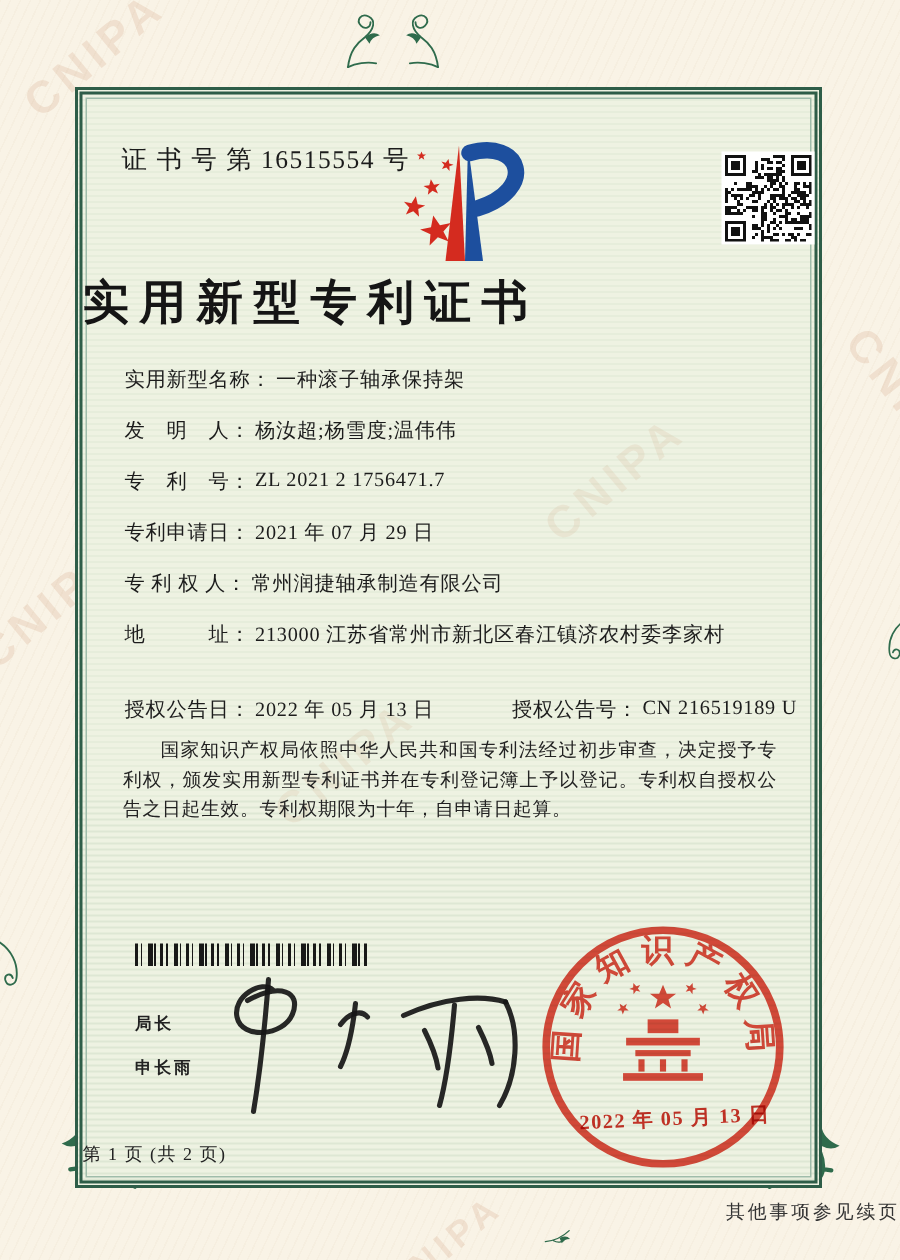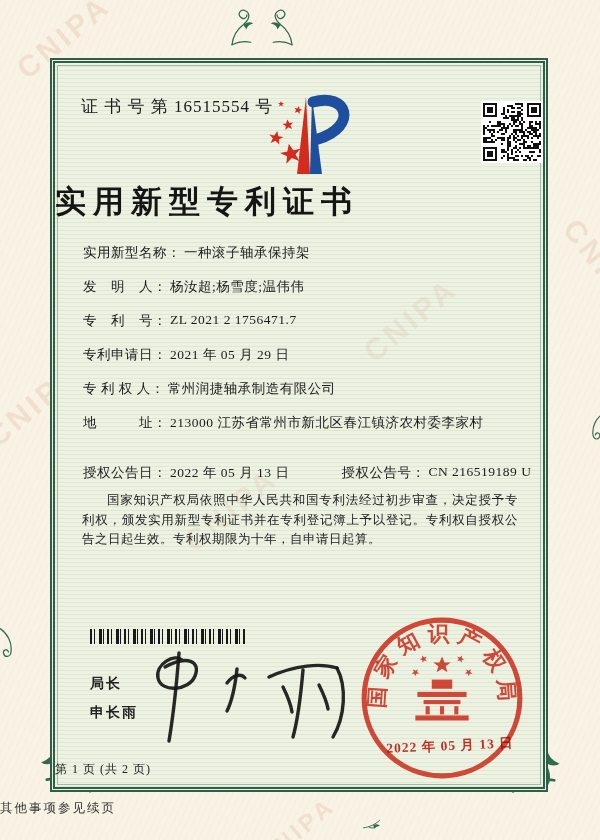--- a/index.html
+++ b/index.html
@@ -65,40 +65,40 @@
     position:absolute; left:35px; top:566px; width:156px; height:15px;
     background:repeating-linear-gradient(90deg,
       #181818 0 2px, transparent 2px 4px,
       #181818 4px 5px, transparent 5px 9px,
       #181818 9px 12px, transparent 12px 13px,
       #181818 13px 14px, transparent 14px 17px);
   }
 
   .director-block {
     position:absolute; left:35px; top:606px; font-family:"Liberation Sans",sans-serif;
-    font-size:14px; font-weight:600; color:#222; line-height:29px; letter-spacing:2px;
+    font-size:11px; font-weight:600; color:#222; line-height:29px; letter-spacing:2px;
   }
 
   .signature { position:absolute; left:72px; top:582px; width:255px; height:115px; }
   .signature svg path { stroke:#161616; stroke-width:3.4; fill:none; stroke-linecap:round; stroke-linejoin:round; opacity:.92; }
 
   .seal { position:absolute; left:303px; top:551px; width:168px; height:168px; mix-blend-mode:multiply; }
   .seal-date {
     position:absolute; left:300px; top:674px; width:190px; text-align:center;
     color:#d0342a; font-size:13.5px; font-weight:bold; letter-spacing:1px;
     transform:rotate(-2.5deg); mix-blend-mode:multiply; white-space:nowrap;
   }
 
   .page-info {
     position:absolute; left:0; right:0; top:698px; text-align:left;
     font-size:12px; color:#222; letter-spacing:1px;
   }
 
   .footer-note {
-    position:absolute; left:0; right:0; top:800px; text-align:left;
+    position:absolute; left:17px; right:0; top:800px; text-align:right;
     font-size:12.5px; color:#333; letter-spacing:2px;
   }
 </style>
 </head>
 <body>
 
 <div class="page">
 
   <div class="wm" style="left:8px; top:20px;">CNIPA</div>
   <div class="wm" style="left:-22px; top:388px;">CNIPA</div>
@@ -474,21 +474,21 @@
       <div class="field-row">
         <span class="field-label">发　明　人：</span>
         <span class="field-value">杨汝超;杨雪度;温伟伟</span>
       </div>
       <div class="field-row">
         <span class="field-label">专　利　号：</span>
         <span class="field-value">ZL 2021 2 1756471.7</span>
       </div>
       <div class="field-row">
         <span class="field-label">专利申请日：</span>
-        <span class="field-value">2021 年 05 月 29 日</span>
+        <span class="field-value">2021 年 07 月 29 日</span>
       </div>
       <div class="field-row">
         <span class="field-label">专 利 权 人：</span>
         <span class="field-value">常州润捷轴承制造有限公司</span>
       </div>
       <div class="field-row">
         <span class="field-label">地　　　址：</span>
         <span class="field-value">213000 江苏省常州市新北区春江镇济农村委李家村</span>
       </div>
       <div class="field-row grant-row">

